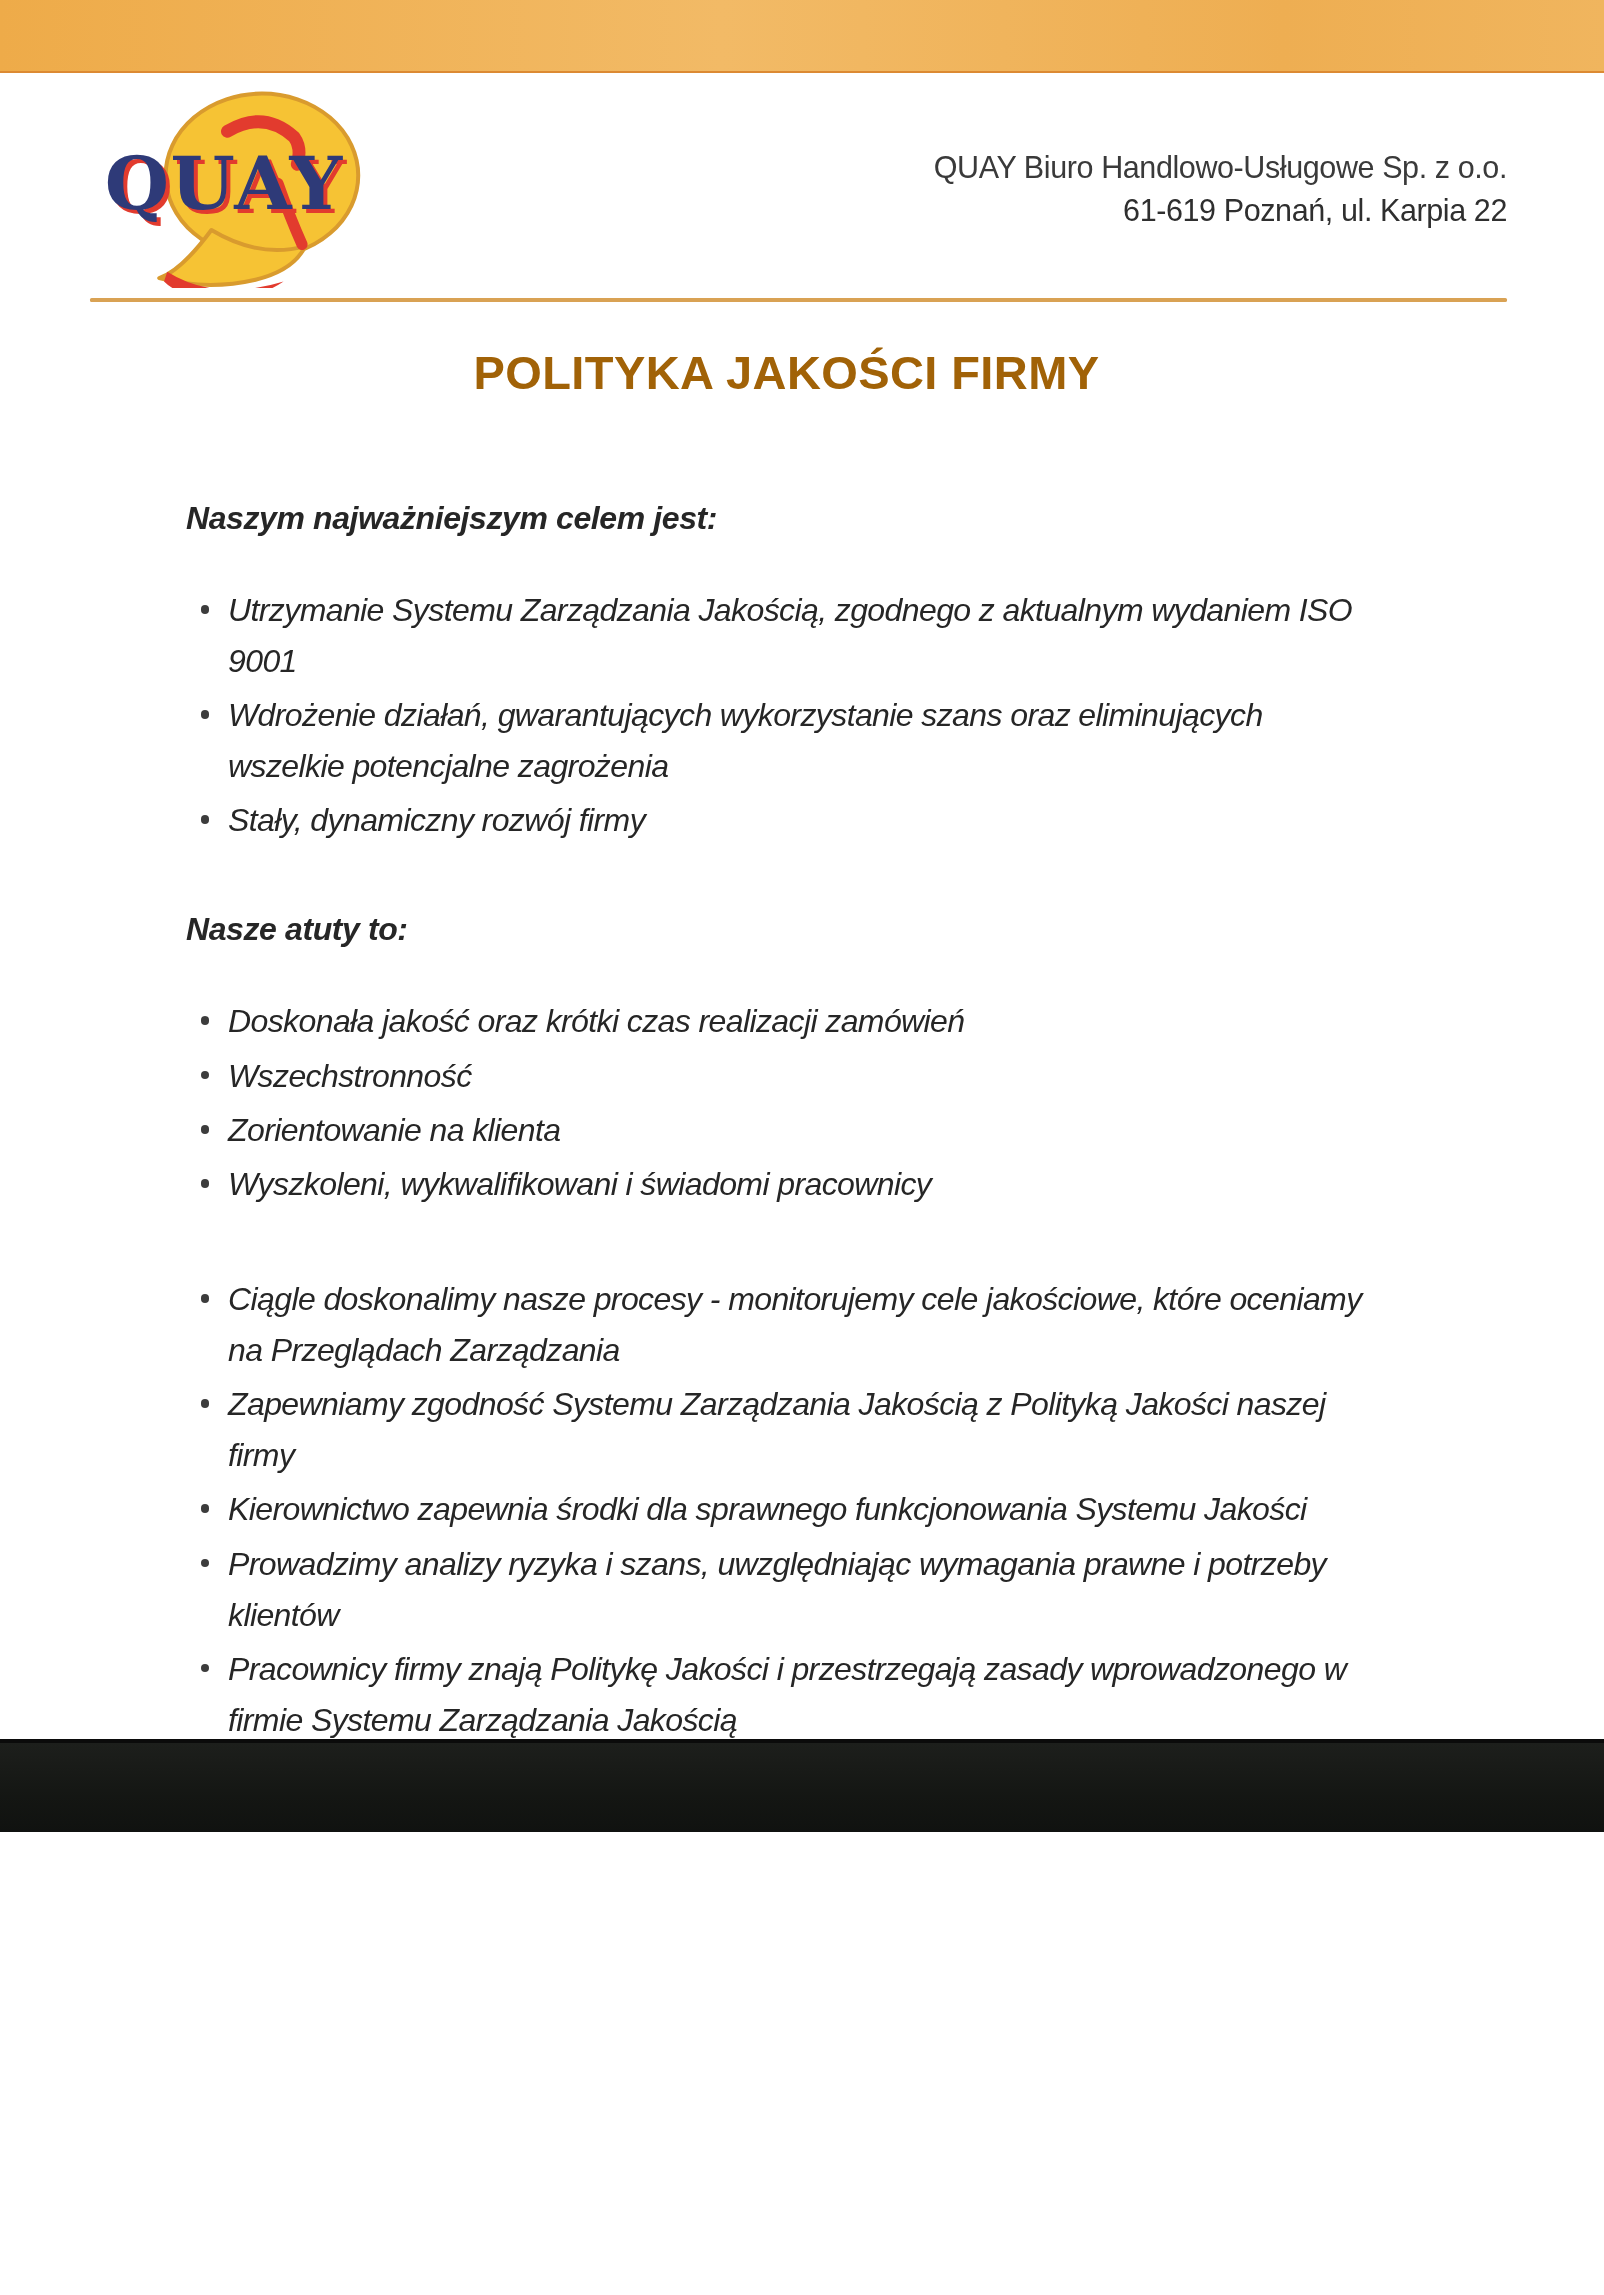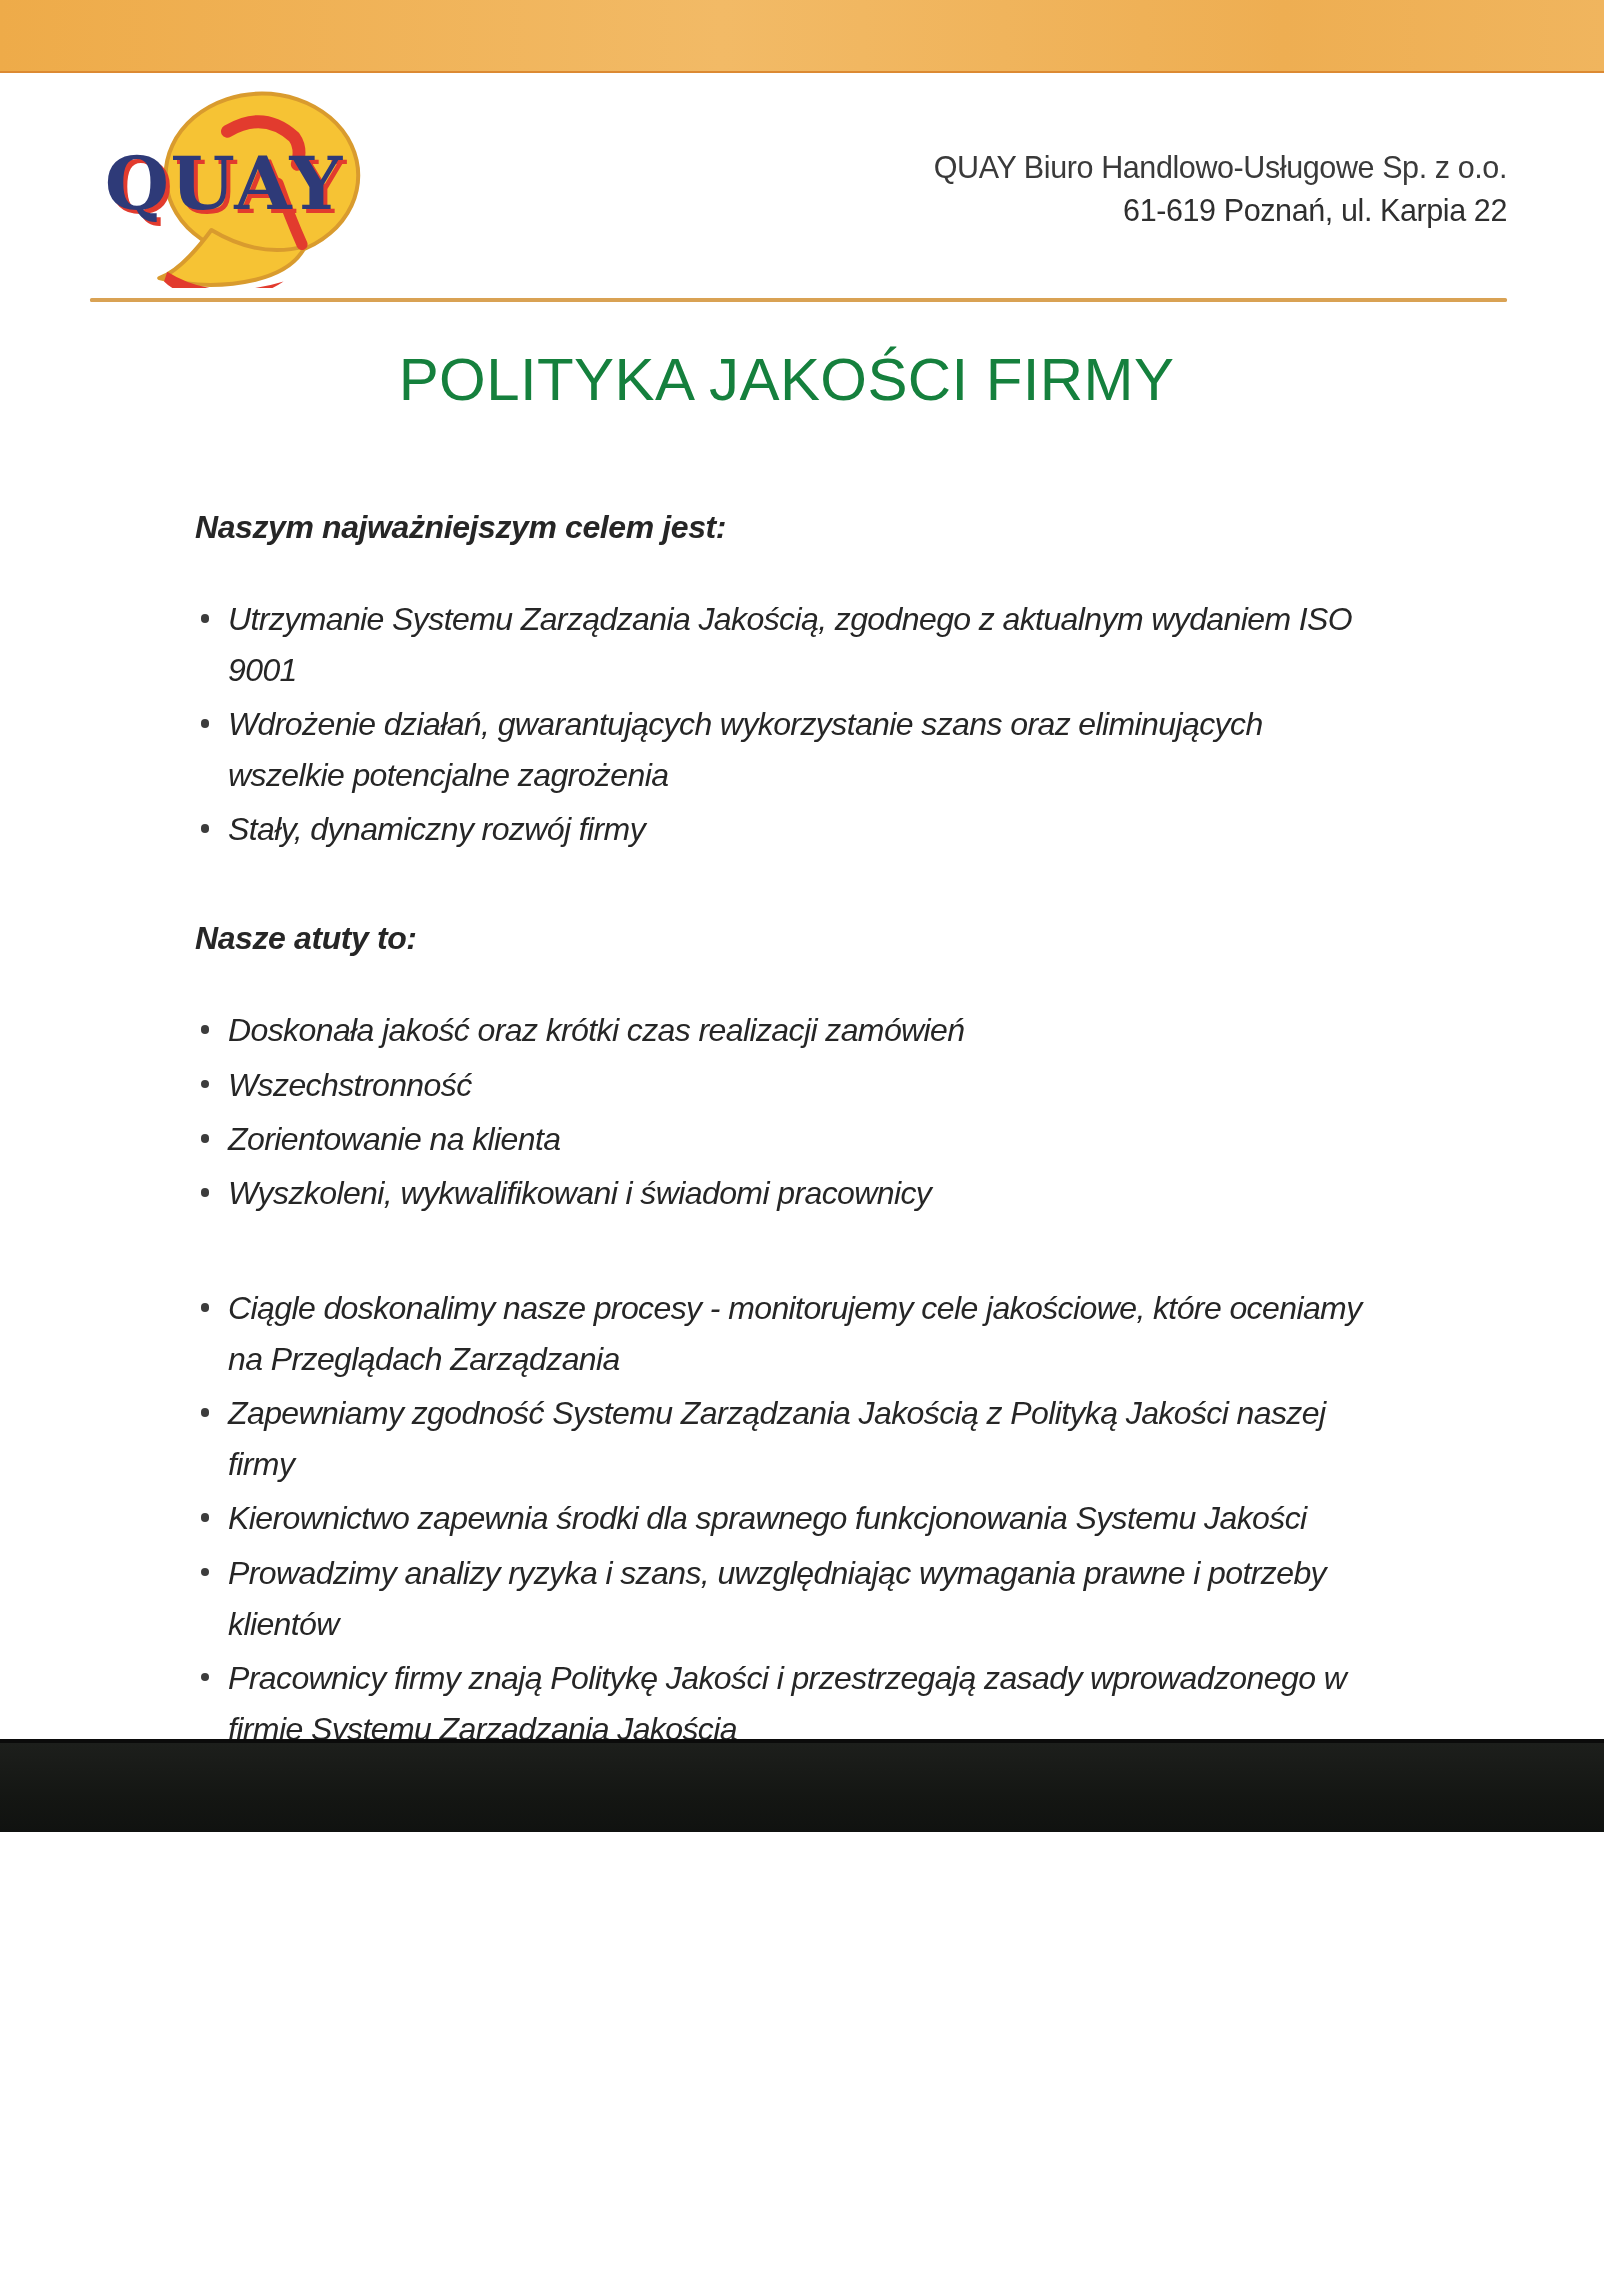--- a/index.html
+++ b/index.html
@@ -24,27 +24,27 @@
   }
   .company-name{font-size:30.5px;font-weight:normal;letter-spacing:-0.4px;color:#3a3a3a;}
   .company-address{font-size:30.5px;letter-spacing:-0.4px;color:#2f2f2f;text-align:right;}
   .header-rule{
     position:absolute;top:298px;left:90px;width:1417px;height:4px;
     background:#d9a254;border-radius:1.6px;
   }
   
   .doc-title{
     position:absolute;top:345px;left:0;width:1573px;text-align:center;
-    font-size:60px;font-weight:normal;letter-spacing:0.4px;color:#15803d;
+    font-size:47px;font-weight:bold;letter-spacing:0.4px;color:#a16207;
   }
   
   .content{position:absolute;top:491px;left:178px;width:1268px;}
   .section-heading{
     font-size:32px;font-weight:bold;font-style:italic;
-    letter-spacing:-0.4px;color:#262626;line-height:39px;margin:17px;
+    letter-spacing:-0.4px;color:#262626;line-height:39px;margin:8px;
   }
   ul.bullets{list-style:none;margin:47px 0 64px 0;padding:0;}
   ul.bullets li{
     position:relative;padding-left:50px;margin:0 0 3.2px 0;
     font-size:32px;font-style:italic;letter-spacing:-0.6px;
     line-height:51px;color:#262626;max-width:1147px;
   }
   ul.bullets li::before{
     content:"";position:absolute;left:22.5px;top:20px;
     width:8.8px;height:8.8px;border-radius:50%;background:#3c3c3c;

